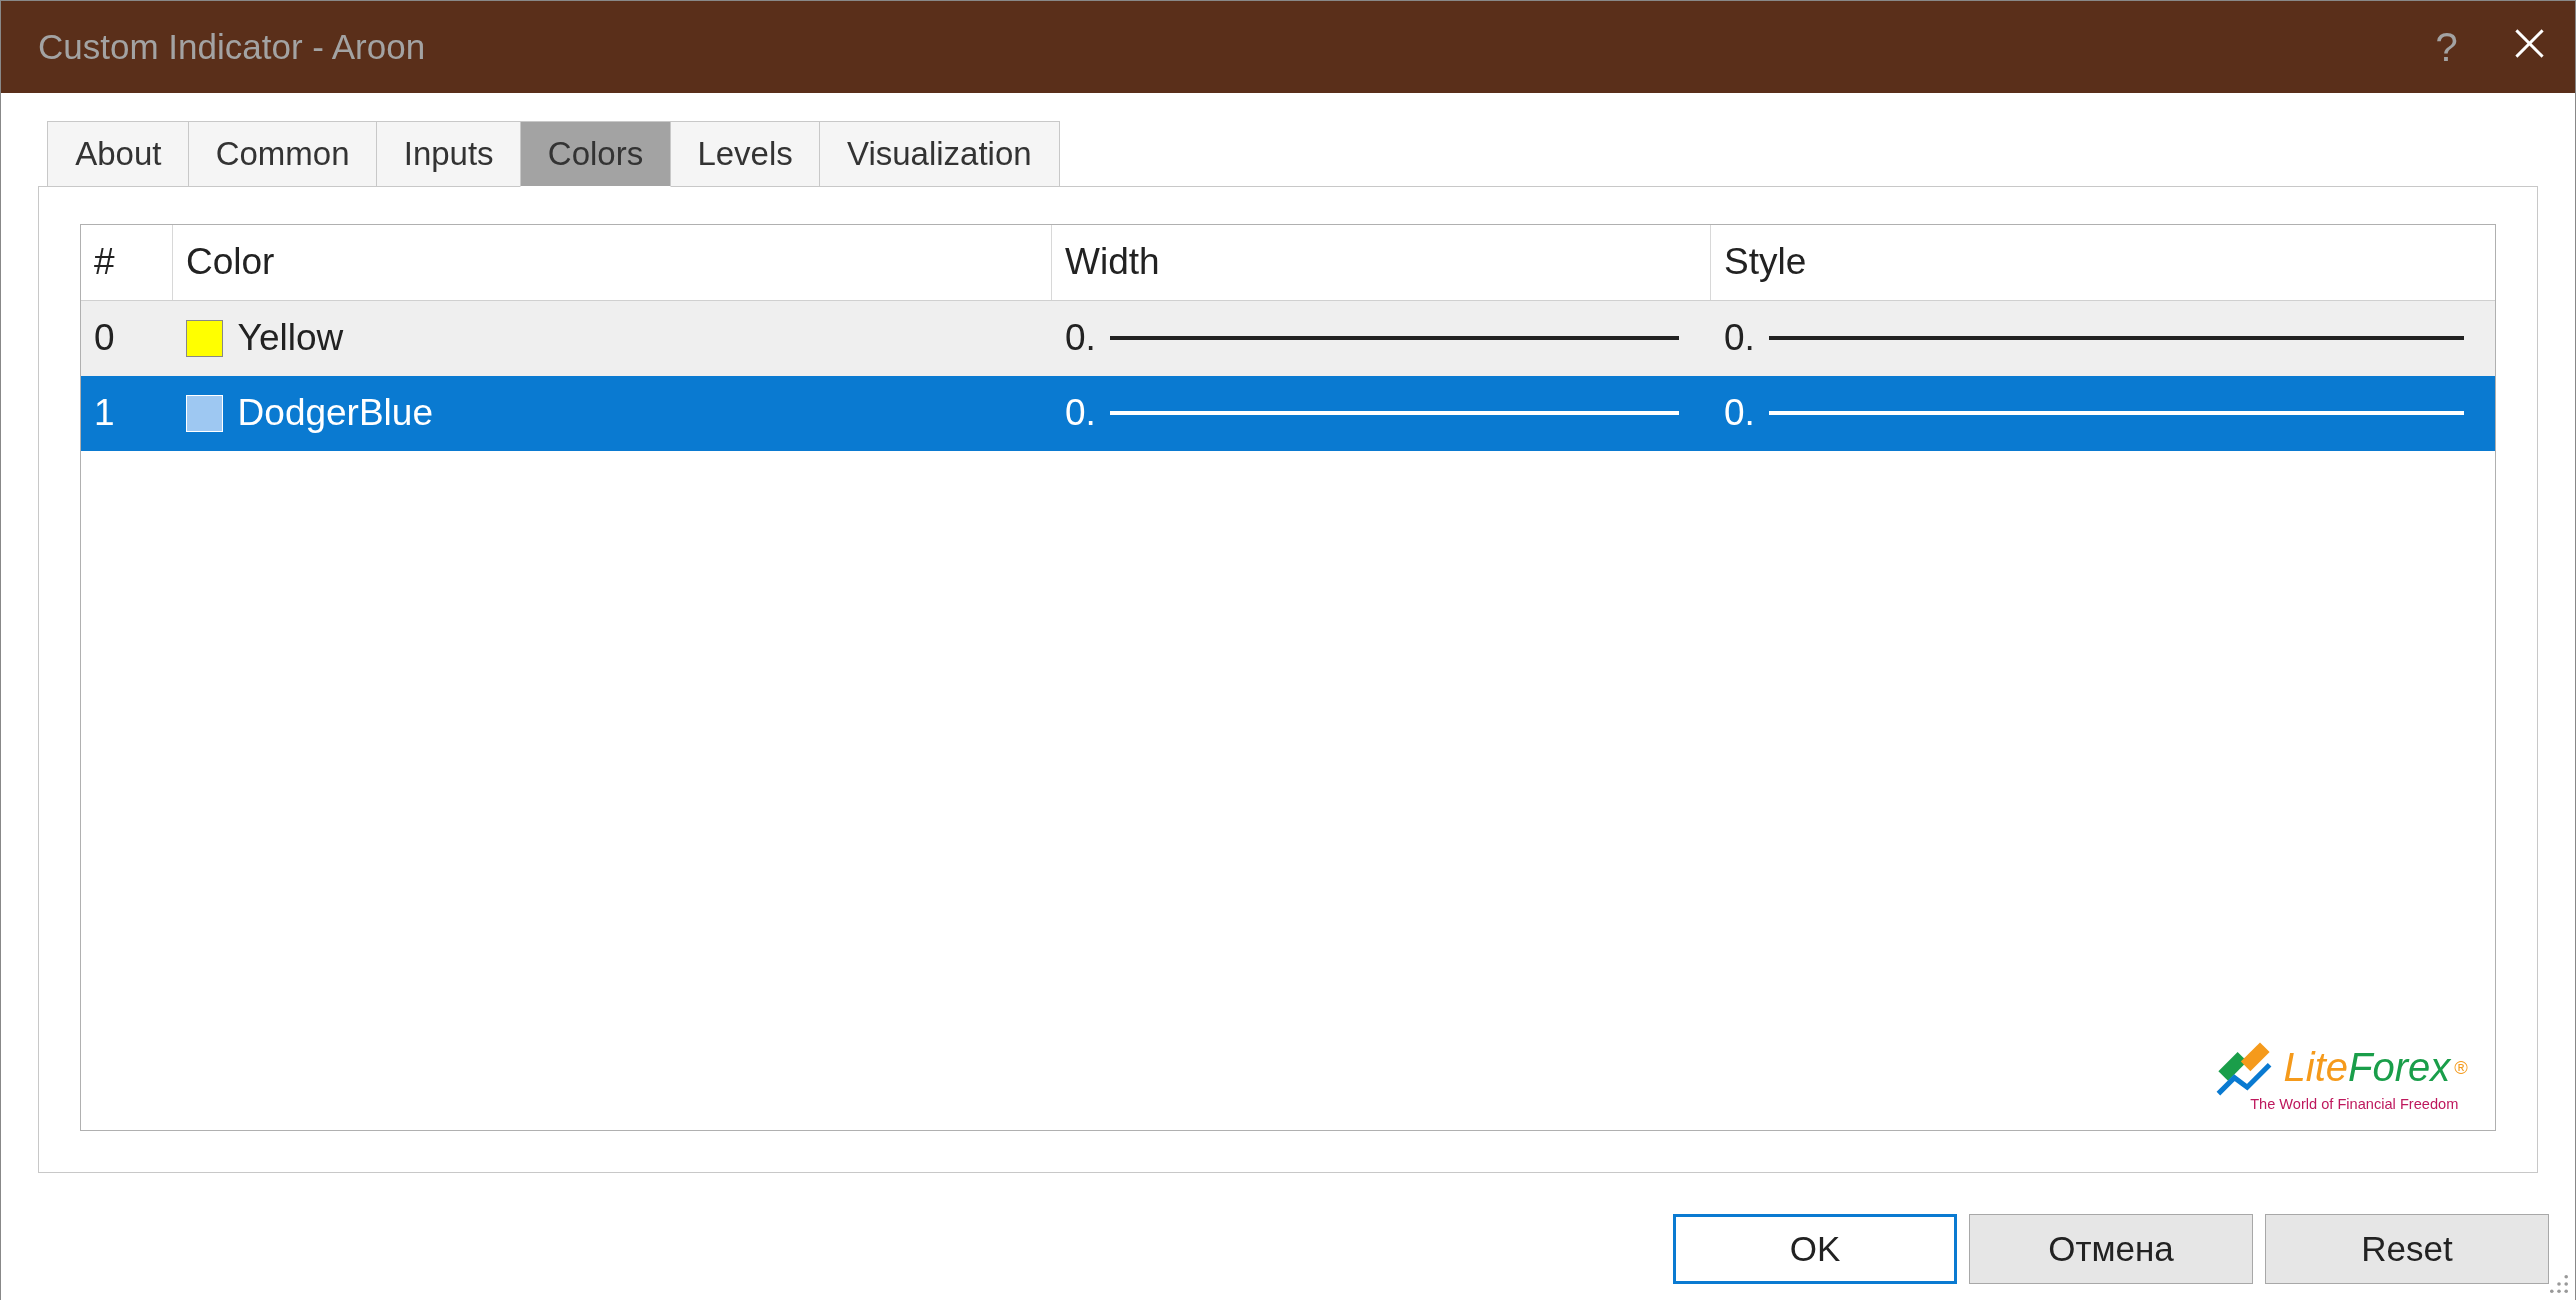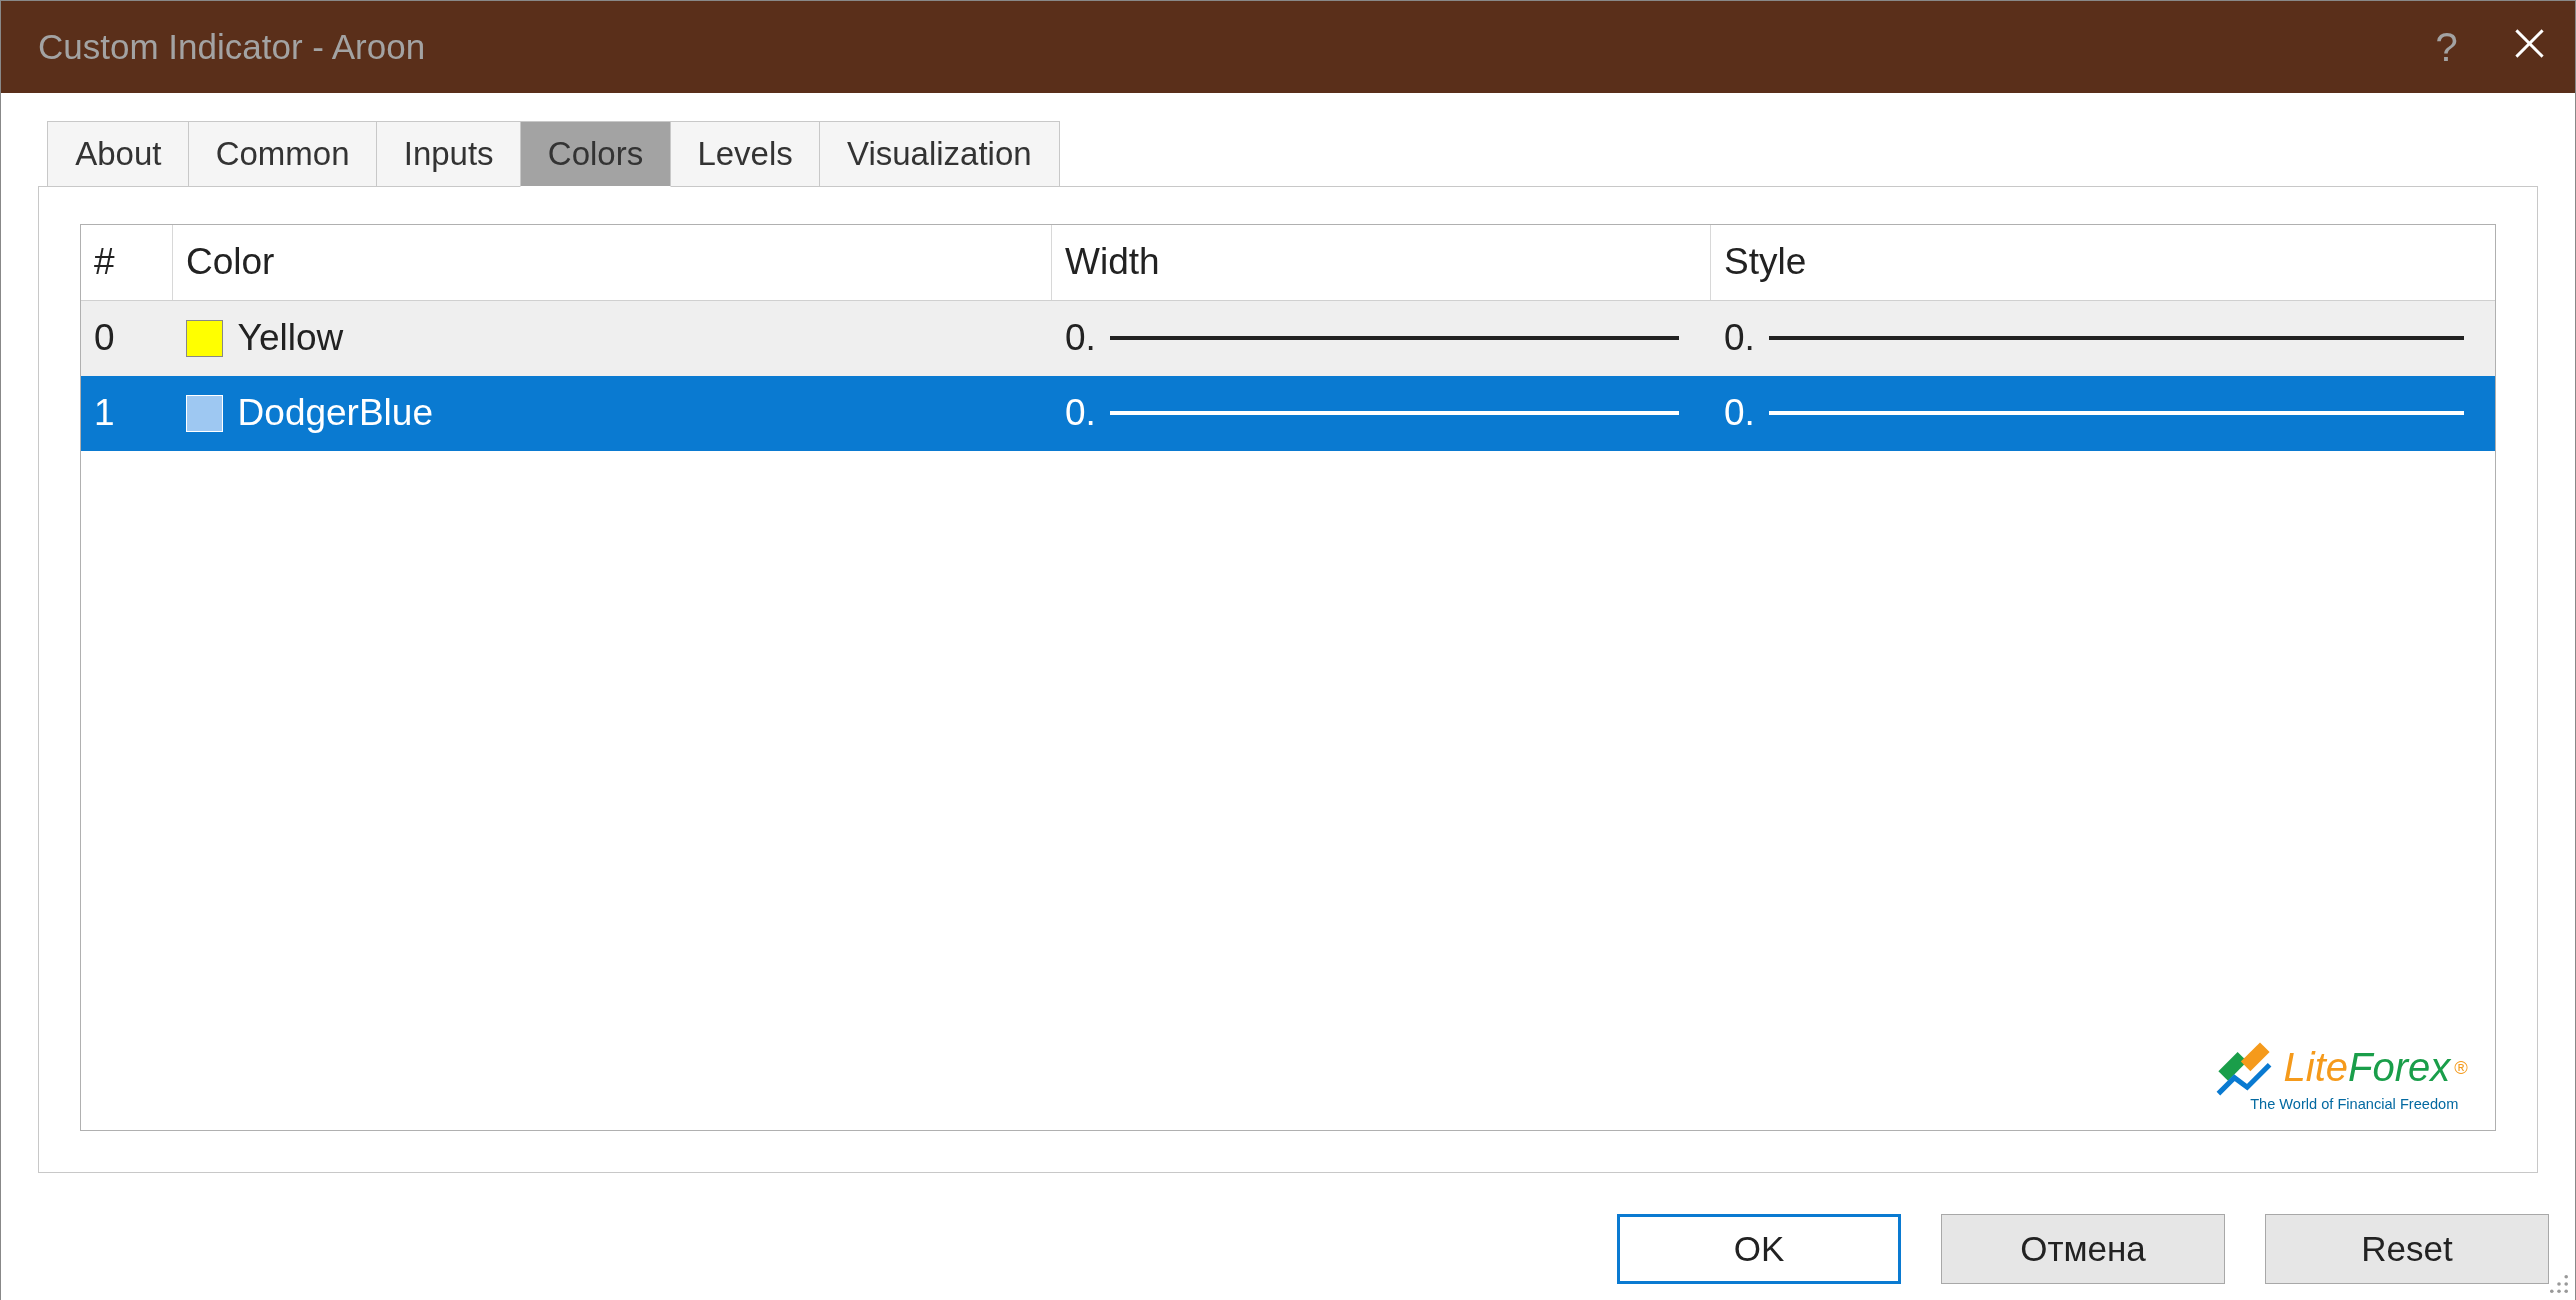--- a/index.html
+++ b/index.html
@@ -160,32 +160,32 @@
       font-weight: normal;
       font-style: italic;
       display: flex;
       align-items: center;
     }
     .wm-lite { color: #f59a1b; }
     .wm-forex { color: #1a9e4a; }
     .wm-reg { color: #f59a1b; font-size: 18.3px; vertical-align: super; margin-left: 3.7px; }
     .watermark-sub {
       font-size: 14.6px;
-      color: #0369a1;
+      color: #be185d;
       margin-top: -3.7px;
       text-align: right;
       padding-right: 9.2px;
     }
     .wm-logo {
       width: 64px; height: 64px; margin-right: 7.3px;
     }
     .button-bar {
       display: flex;
       justify-content: flex-end;
-      gap: 40px;
+      gap: 12px;
       padding: 22px 26px 16.5px 0;
       background: #fff;
     }
     .btn {
       min-width: 284px;
       height: 70px;
       font-size: 35px;
       border: 1.8px solid #a8a8a8;
       background: #e6e6e6;
       color: #222;

